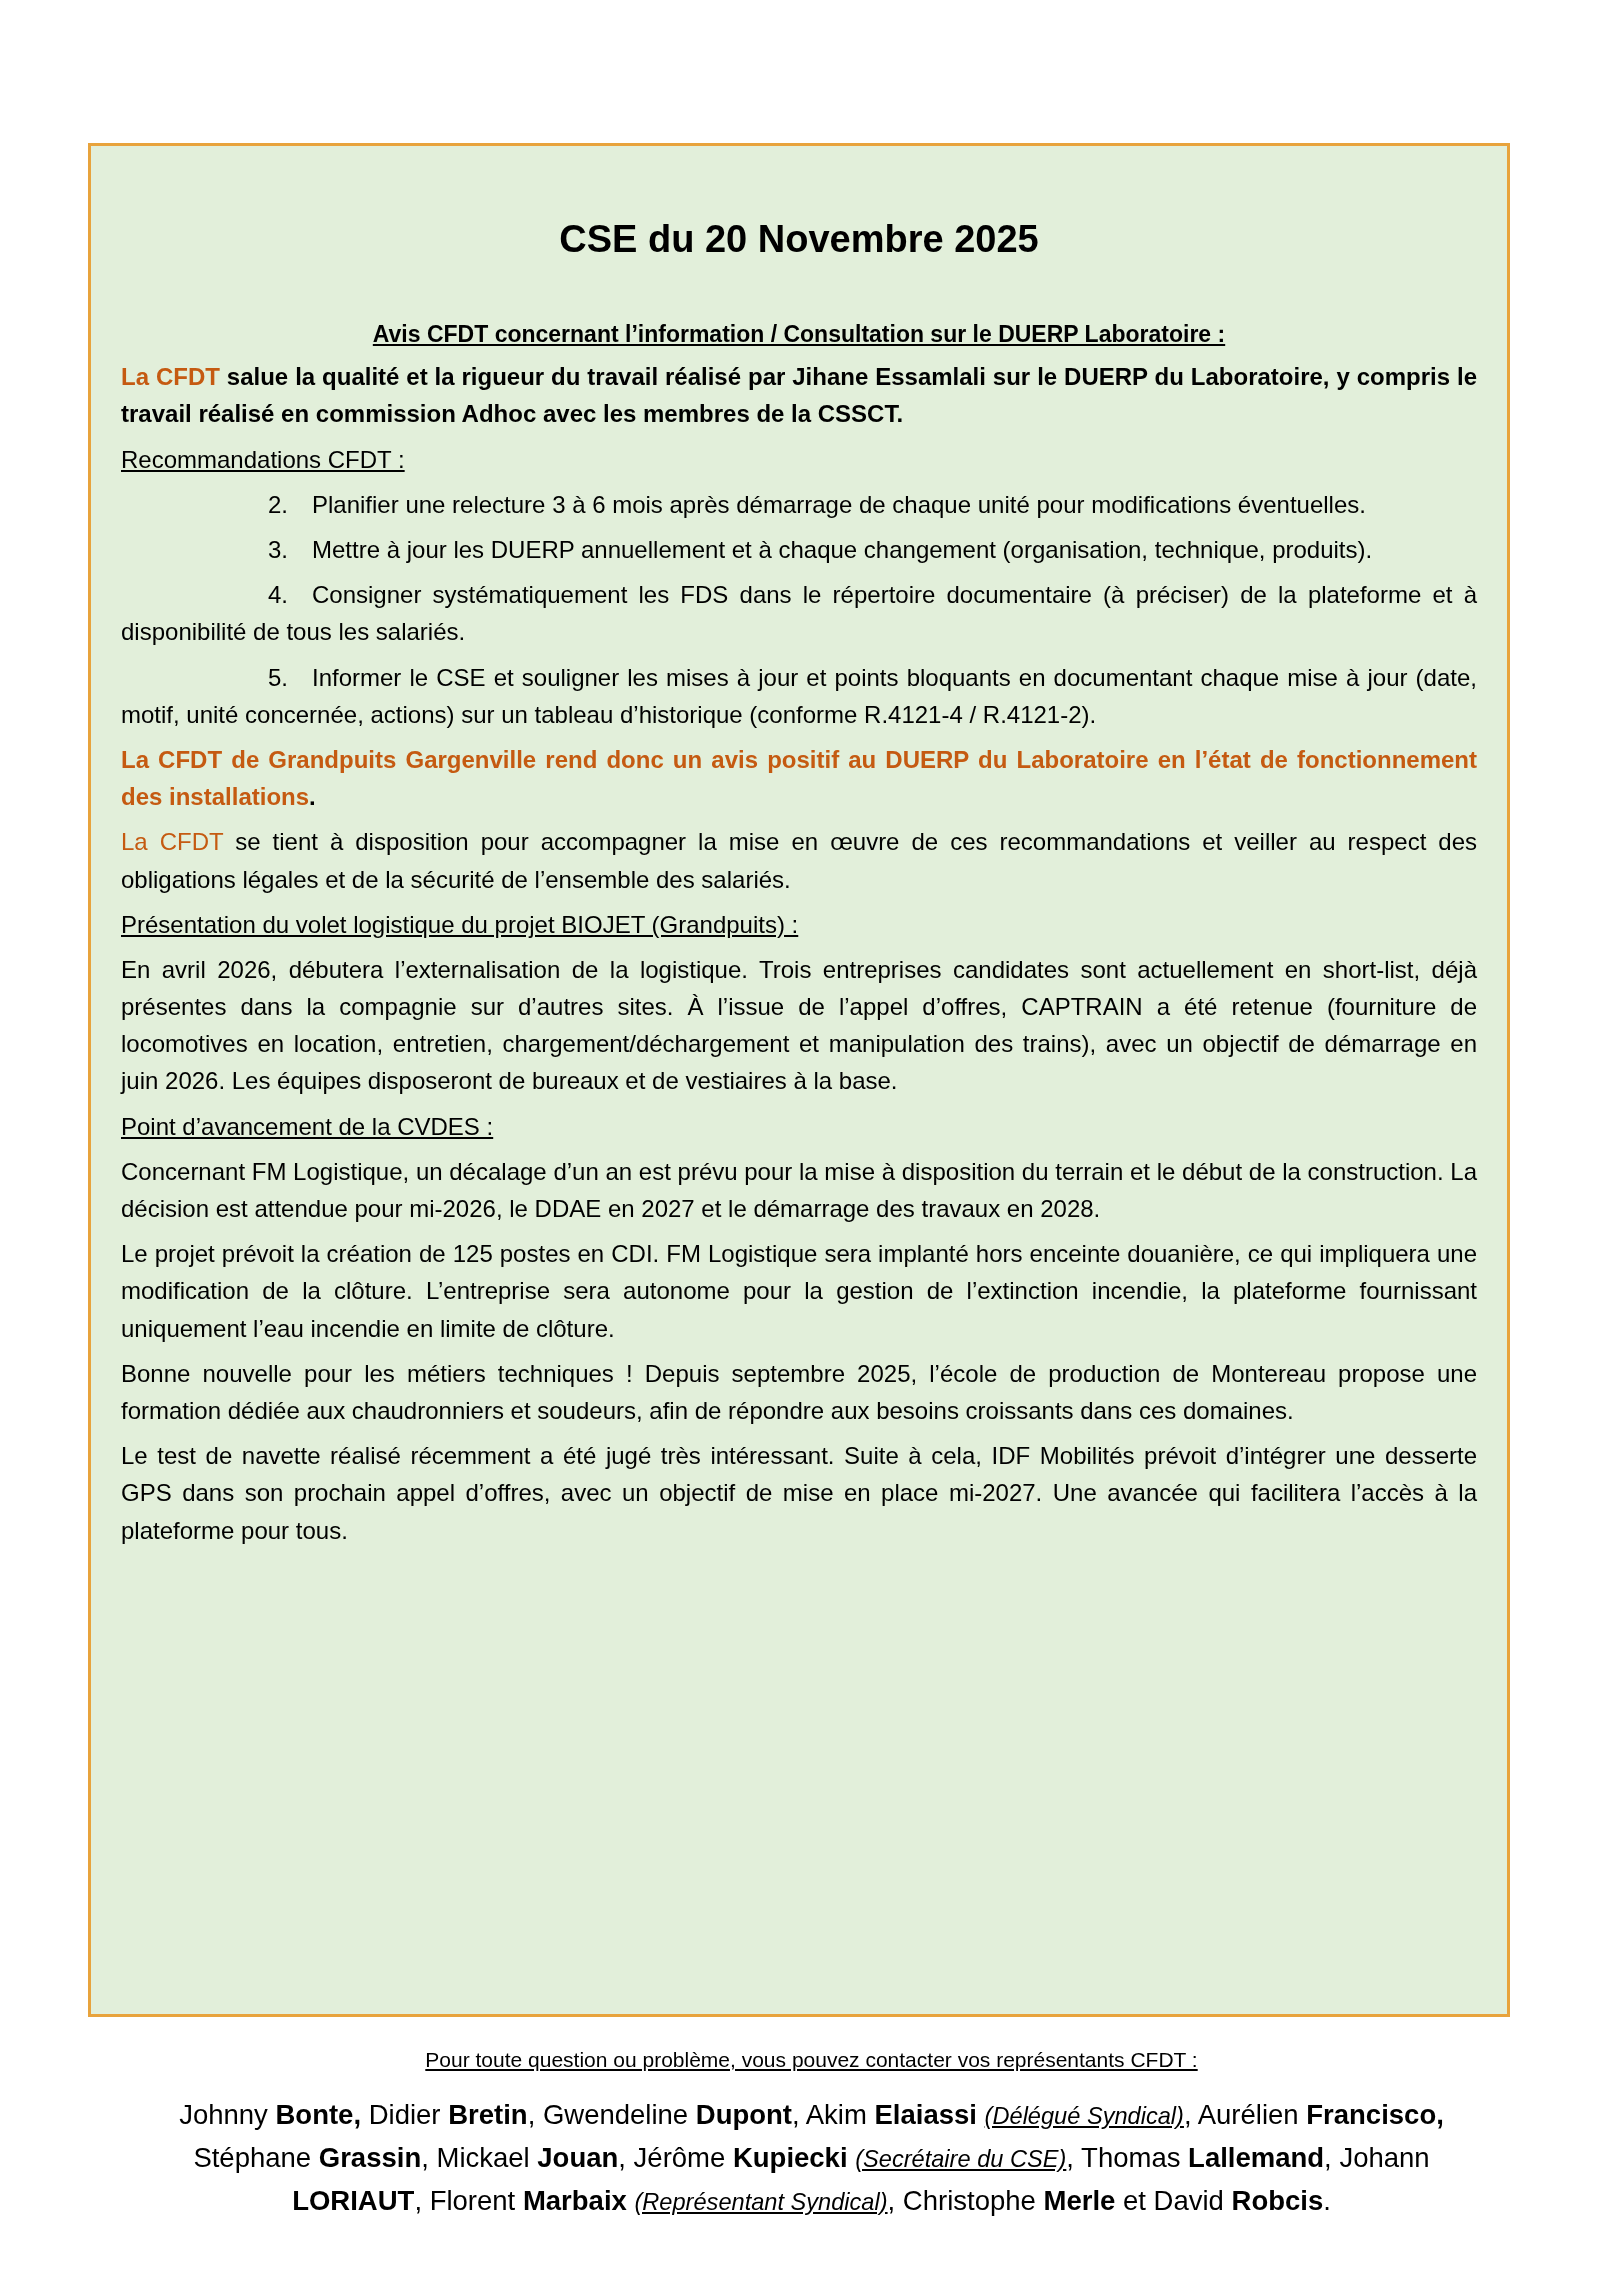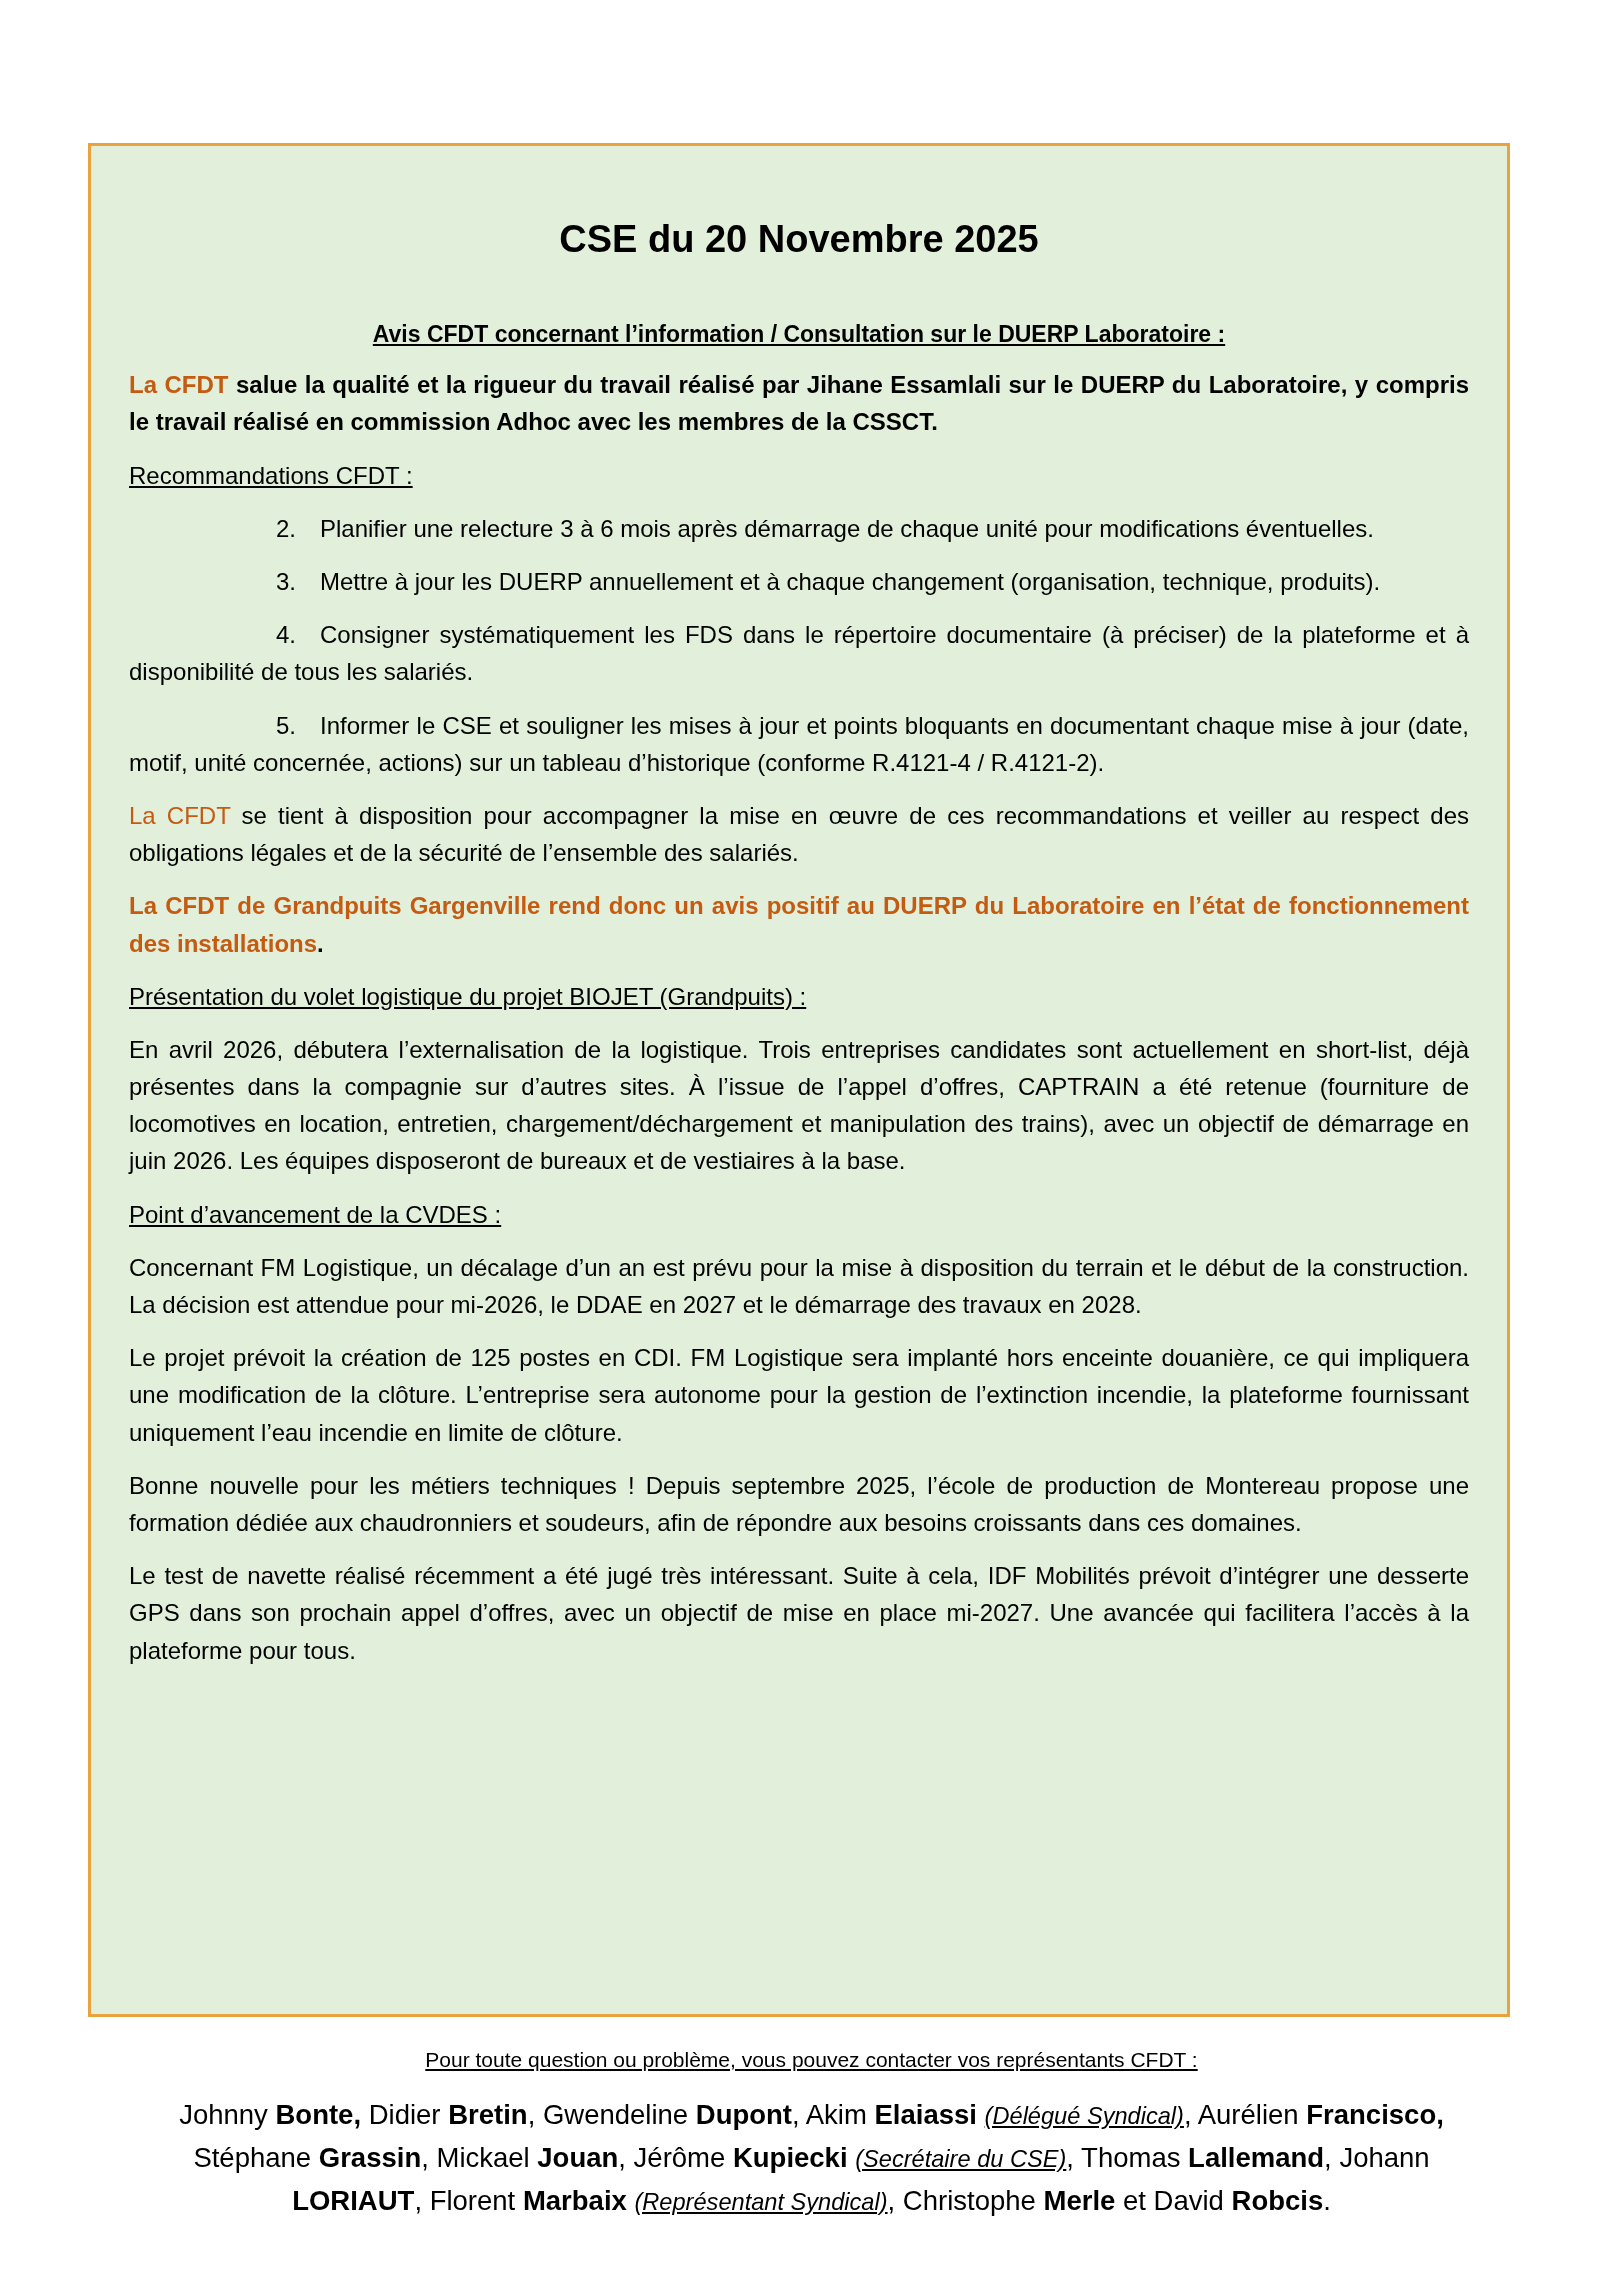--- a/index.html
+++ b/index.html
@@ -37,21 +37,21 @@
     font-weight: bold;
     text-decoration: underline;
     text-align: center;
     line-height: 1.3;
     margin: 56px 0 0 0;
   }
   p.body {
     font-size: 24px;
     line-height: 1.55;
     text-align: justify;
-    margin: 16px;
+    margin: 8px;
   }
   .bold { font-weight: bold; }
   .orange { color: #C55A11; }
   .underline { text-decoration: underline; }
   .intro { margin-top: 95px; }
   .reco-label { margin-top: 29.4px; }
   .list-item { text-indent: 147px; }
   .li-num { display: inline-block; min-width: 44px; text-indent: 0; }
   .support { margin-top: 46px; }
   .avis { margin-top: 23px; }
@@ -105,23 +105,23 @@
 
     <p class="body reco-label"><span class="underline">Recommandations CFDT :</span></p>
 
     <div class="list">
       <p class="body list-item"><span class="li-num">2.</span><span>Planifier une relecture 3 à 6 mois après démarrage de chaque unité pour modifications éventuelles.</span></p>
       <p class="body list-item"><span class="li-num">3.</span><span>Mettre à jour les DUERP annuellement et à chaque changement (organisation, technique, produits).</span></p>
       <p class="body list-item"><span class="li-num">4.</span><span>Consigner systématiquement les FDS dans le répertoire documentaire (à préciser) de la plateforme et à disponibilité de tous les salariés.</span></p>
       <p class="body list-item"><span class="li-num">5.</span><span>Informer le CSE et souligner les mises à jour et points bloquants en documentant chaque mise à jour (date, motif, unité concernée, actions) sur un tableau d’historique (conforme R.4121-4 / R.4121-2).</span></p>
     </div>
 
+    <p class="body bold avis"><span class="orange">La CFDT de Grandpuits Gargenville rend donc un avis positif au DUERP du Laboratoire en l’état de fonctionnement des installations</span><span>.</span></p>
+
     <p class="body support"><span class="orange">La CFDT</span><span> se tient à disposition pour accompagner la mise en œuvre de ces recommandations et veiller au respect des obligations légales et de la sécurité de l’ensemble des salariés.</span></p>
-
-    <p class="body bold avis"><span class="orange">La CFDT de Grandpuits Gargenville rend donc un avis positif au DUERP du Laboratoire en l’état de fonctionnement des installations</span><span>.</span></p>
 
     <p class="body section-heading heading-biojet">Présentation du volet logistique du projet BIOJET (Grandpuits) :</p>
 
     <p class="body para-biojet">En avril 2026, débutera l’externalisation de la logistique. Trois entreprises candidates sont actuellement en short-list, déjà présentes dans la compagnie sur d’autres sites. À l’issue de l’appel d’offres, CAPTRAIN a été retenue (fourniture de locomotives en location, entretien, chargement/déchargement et manipulation des trains), avec un objectif de démarrage en juin 2026. Les équipes disposeront de bureaux et de vestiaires à la base.</p>
 
     <p class="body section-heading heading-cvdes">Point d’avancement de la CVDES :</p>
 
     <p class="body para-cvdes-1">Concernant FM Logistique, un décalage d’un an est prévu pour la mise à disposition du terrain et le début de la construction. La décision est attendue pour mi-2026, le DDAE en 2027 et le démarrage des travaux en 2028.</p>
 
     <p class="body para-cvdes-2">Le projet prévoit la création de 125 postes en CDI. FM Logistique sera implanté hors enceinte douanière, ce qui impliquera une modification de la clôture. L’entreprise sera autonome pour la gestion de l’extinction incendie, la plateforme fournissant uniquement l’eau incendie en limite de clôture.</p>

